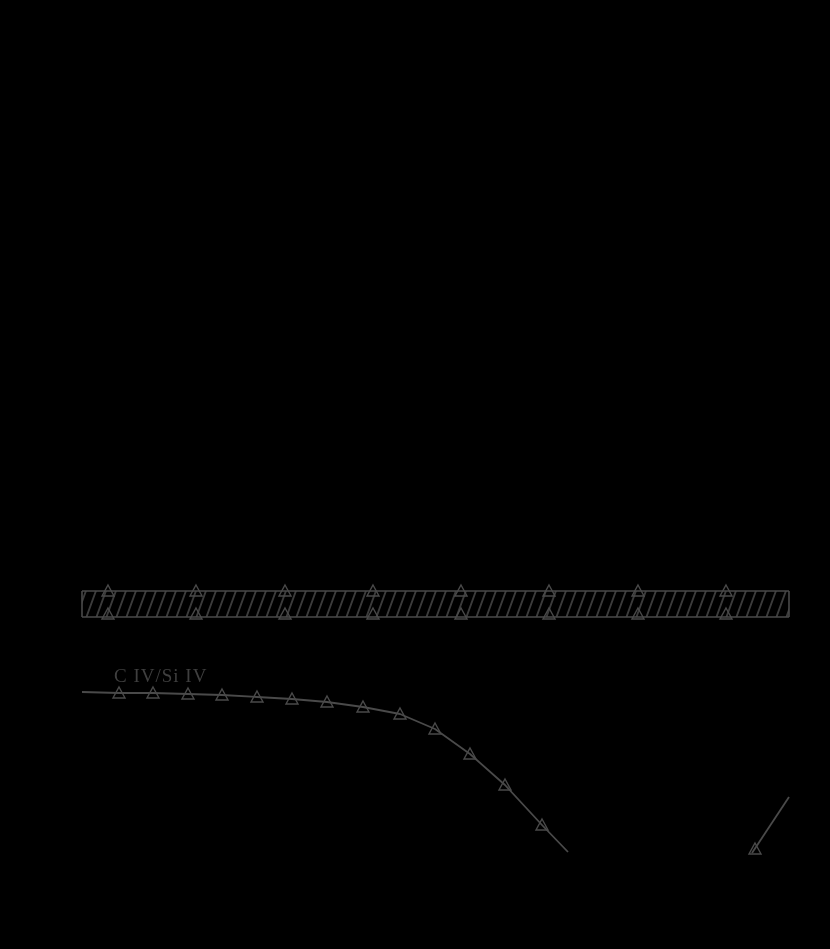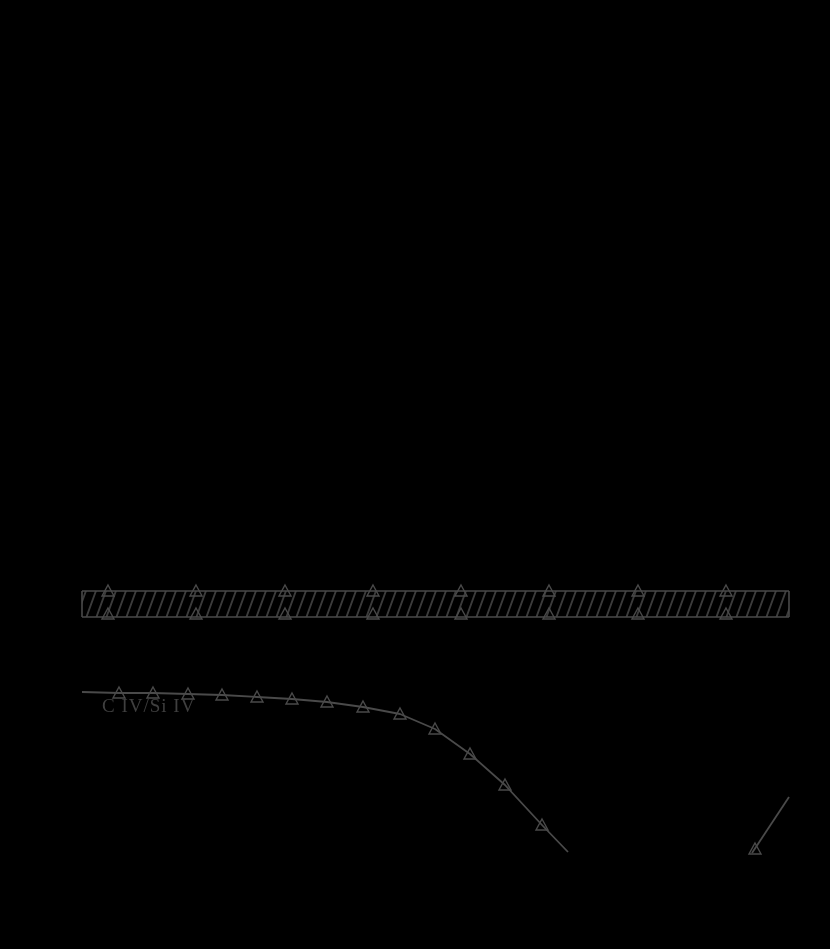--- a/index.html
+++ b/index.html
@@ -24,23 +24,22 @@
   .label-text {
     position: absolute;
     color: #3f3f3f;
     font-family: "Liberation Serif", serif;
     font-size: 19px;
     letter-spacing: 1px;
     white-space: nowrap;
     user-select: none;
   }
   #series-label {
-    left: 102px;
+    left: 114px;
     top: 665px;
-    margin-top: 30px;
   }
 </style>
 </head>
 <body>
 
 <svg id="figure" viewBox="0 0 830 949" width="830" height="949" xmlns="http://www.w3.org/2000/svg">
   <defs>
     <pattern id="hatch" patternUnits="userSpaceOnUse" width="10" height="28" patternTransform="skewX(-20)">
       <rect x="0" y="0" width="10" height="28" fill="#000000"></rect>
       <line x1="1" y1="0" x2="1" y2="28" stroke="#4a4a4a" stroke-width="1.6"></line>

